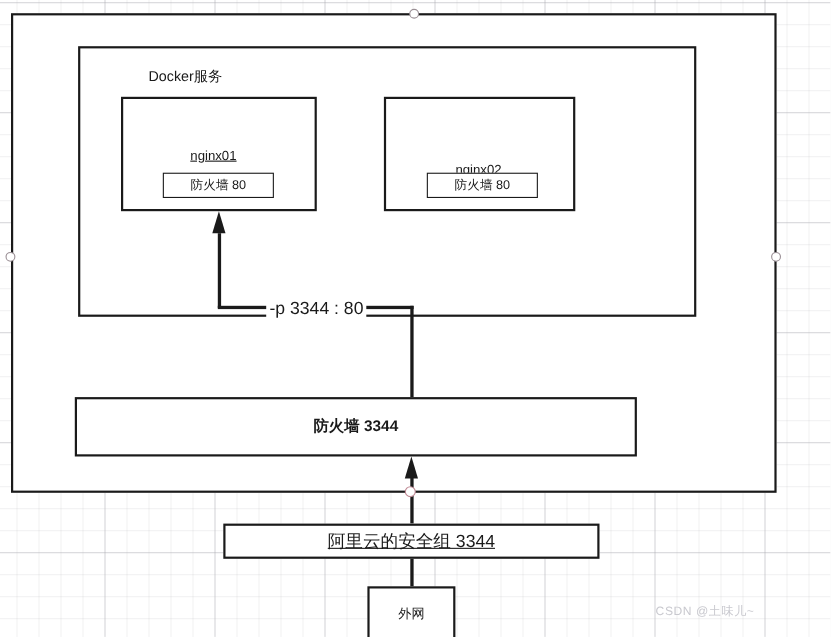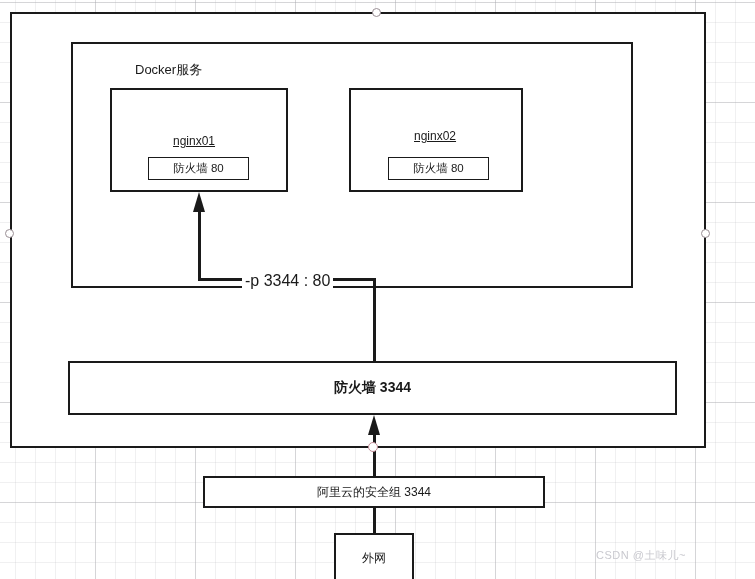--- a/index.html
+++ b/index.html
@@ -45,21 +45,21 @@
 
   
   #docker-box{left:71px;top:42px;width:562px;height:246px;}
   #docker-label{left:99px;top:63px;font-size:13px;margin-left:36px;}
 
   
   #nginx01-box{left:110px;top:88px;width:178px;height:104px;}
   #nginx02-box{left:349px;top:88px;width:174px;height:104px;}
   .nginx-title{font-size:12px;text-decoration:underline;}
   #nginx01-title{left:173px;top:135px;}
-  #nginx02-title{left:414px;top:130px;}
+  #nginx02-title{left:414px;top:148px;}
 
   
   #fw80-a-box{left:148px;top:157px;width:101px;height:23px;}
   #fw80-b-box{left:388px;top:157px;width:101px;height:23px;}
   .fw80-text{
     position:absolute;left:0;top:0;width:100%;height:100%;
     display:flex;align-items:center;justify-content:center;
     font-size:11.5px;color:#1a1a1a;white-space:nowrap;
   }
 
@@ -71,21 +71,21 @@
     border-bottom:20px solid #1a1a1a;
   }
   #conn-horiz{position:absolute;left:198px;top:278px;width:178px;height:2.5px;background:#1a1a1a;}
   #conn-vert-right{position:absolute;left:373px;top:278px;width:2.5px;height:85px;background:#1a1a1a;}
   #port-map-label{
     left:242px;top:272px;font-size:16px;background:#ffffff;
     padding:1px 3px;
   }
 
   
-  #firewall-bar{left:68px;top:361px;width:609px;height:54px;}
+  #firewall-bar{left:68px;top:361px;width:511px;height:54px;}
   #firewall-bar-text{
     position:absolute;left:0;top:0;width:100%;height:100%;
     display:flex;align-items:center;justify-content:center;
     font-size:14px;font-weight:bold;color:#1a1a1a;white-space:nowrap;
   }
 
   
   #sg-vert{position:absolute;left:373px;top:434px;width:2.5px;height:42px;background:#1a1a1a;}
   #sg-arrow-up{
     position:absolute;left:368px;top:415px;width:0;height:0;
@@ -96,21 +96,21 @@
     position:absolute;left:368px;top:442px;width:10px;height:10px;
     border:1.5px solid #c08a95;border-radius:50%;background:#ffffff;
     box-sizing:border-box;
   }
 
   
   #sg-box{left:203px;top:476px;width:342px;height:32px;}
   #sg-box-text{
     position:absolute;left:0;top:0;width:100%;height:100%;
     display:flex;align-items:center;justify-content:center;
-    font-size:12px;color:#1a1a1a;white-space:nowrap;
+    font-size:16px;color:#1a1a1a;white-space:nowrap;text-decoration:underline;
   }
 
   
   #net-vert{position:absolute;left:373px;top:508px;width:2.5px;height:26px;background:#1a1a1a;}
   #wan-box{left:334px;top:533px;width:80px;height:60px;}
   #wan-box-text{
     position:absolute;left:0;top:0;width:100%;height:46px;
     display:flex;align-items:center;justify-content:center;
     font-size:12px;color:#1a1a1a;white-space:nowrap;
   }

